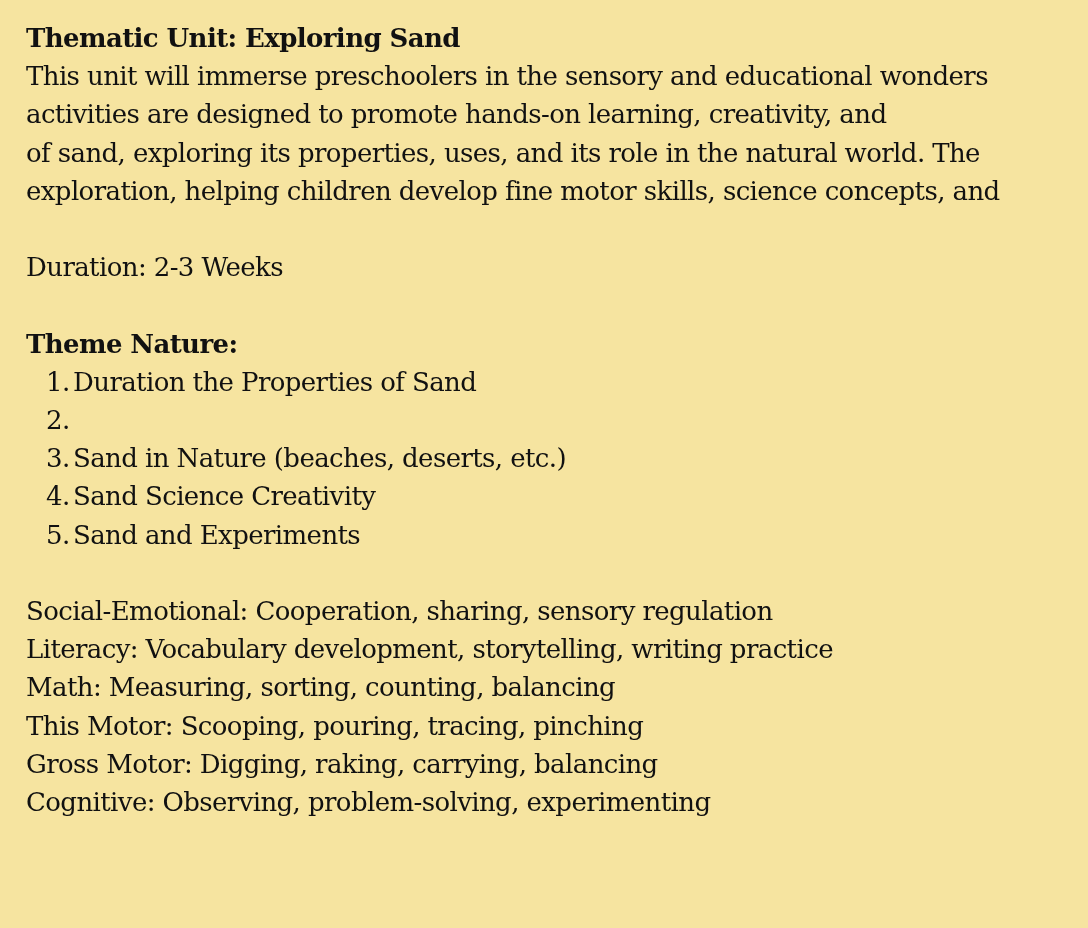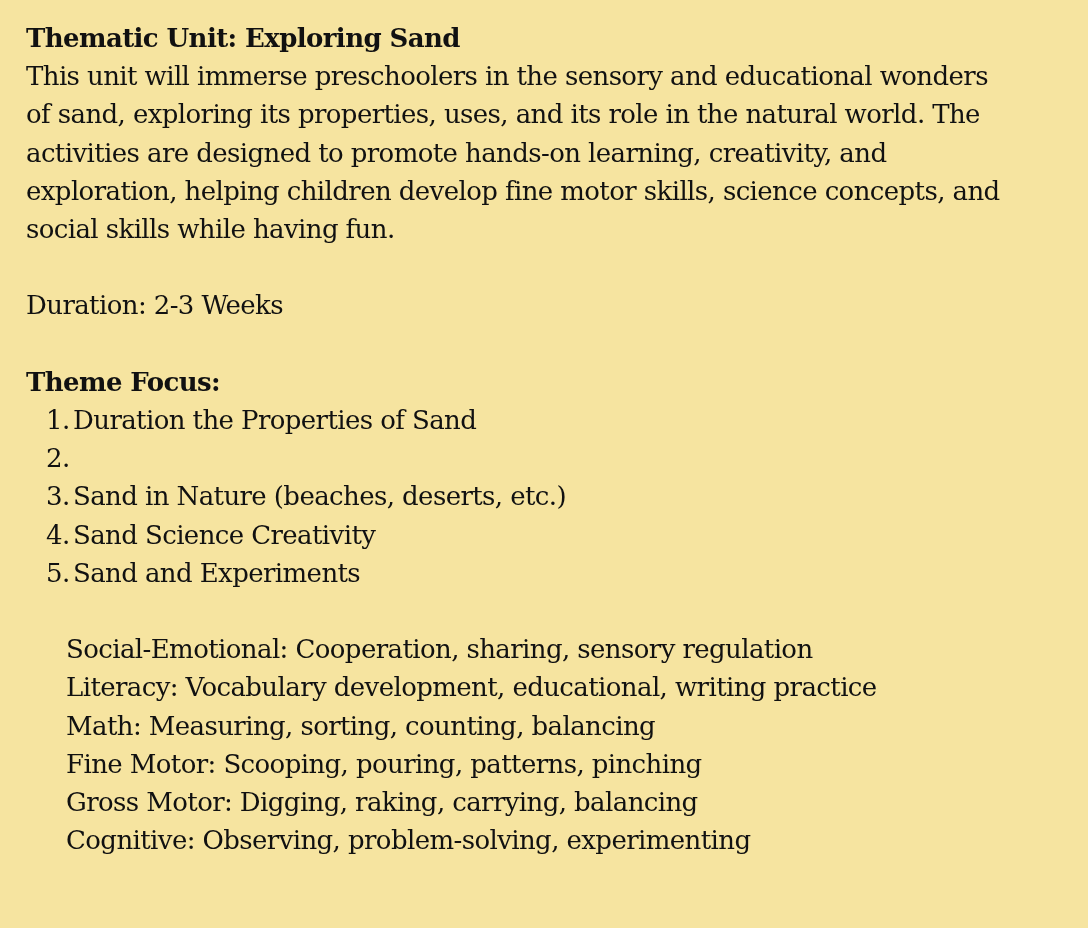--- a/index.html
+++ b/index.html
@@ -36,43 +36,42 @@
     }
     ol.focus-list li {
       display: flex;
       height: 38.2px;
     }
     ol.focus-list li .num {
       display: inline-block;
       width: 27px;
       text-align: left;
     }
-    .domains .line { white-space: nowrap; margin-left: 40px; }
+    .domains .line { white-space: nowrap; }
   </style>
 </head>
 <body>
 
 <div class="doc">
   <h1 class="title">Thematic Unit: Exploring Sand</h1>
 
   <div class="intro">
     <p>This unit will immerse preschoolers in the sensory and educational wonders</p>
+    <p>activities are designed to promote hands-on learning, creativity, and</p>
     <p>of sand, exploring its properties, uses, and its role in the natural world. The</p>
-    <p>activities are designed to promote hands-on learning, creativity, and</p>
     <p>exploration, helping children develop fine motor skills, science concepts, and</p>
-    <p>social skills while having fun.</p>
   </div>
 
   <div class="blank"></div>
 
   <p>Duration: 2-3 Weeks</p>
 
   <div class="blank"></div>
 
-  <h2 class="section-heading">Theme Focus:</h2>
+  <h2 class="section-heading">Theme Nature:</h2>
   <ol class="focus-list">
     <li>
       <span class="num">1.</span>
       <span>Duration the Properties of Sand</span>
     </li>
     <li>
       <span class="num">2.</span>
     </li>
     <li>
       <span class="num">3.</span>
@@ -85,19 +84,19 @@
     <li>
       <span class="num">5.</span>
       <span>Sand and Experiments</span>
     </li>
   </ol>
 
   <div class="blank"></div>
 
   <div class="domains">
     <p class="line">Social-Emotional: Cooperation, sharing, sensory regulation</p>
-    <p class="line">Literacy: Vocabulary development, educational, writing practice</p>
+    <p class="line">Literacy: Vocabulary development, storytelling, writing practice</p>
     <p class="line">Math: Measuring, sorting, counting, balancing</p>
-    <p class="line">Fine Motor: Scooping, pouring, patterns, pinching</p>
+    <p class="line">This Motor: Scooping, pouring, tracing, pinching</p>
     <p class="line">Gross Motor: Digging, raking, carrying, balancing</p>
     <p class="line">Cognitive: Observing, problem-solving, experimenting</p>
   </div>
 </div>
 
 </body></html>

